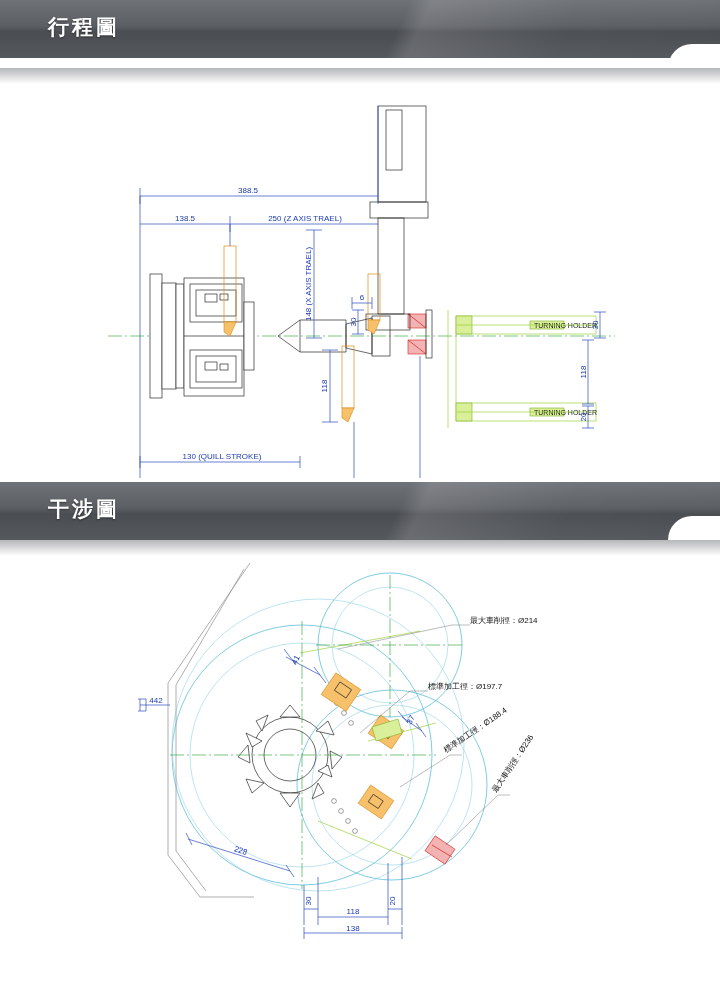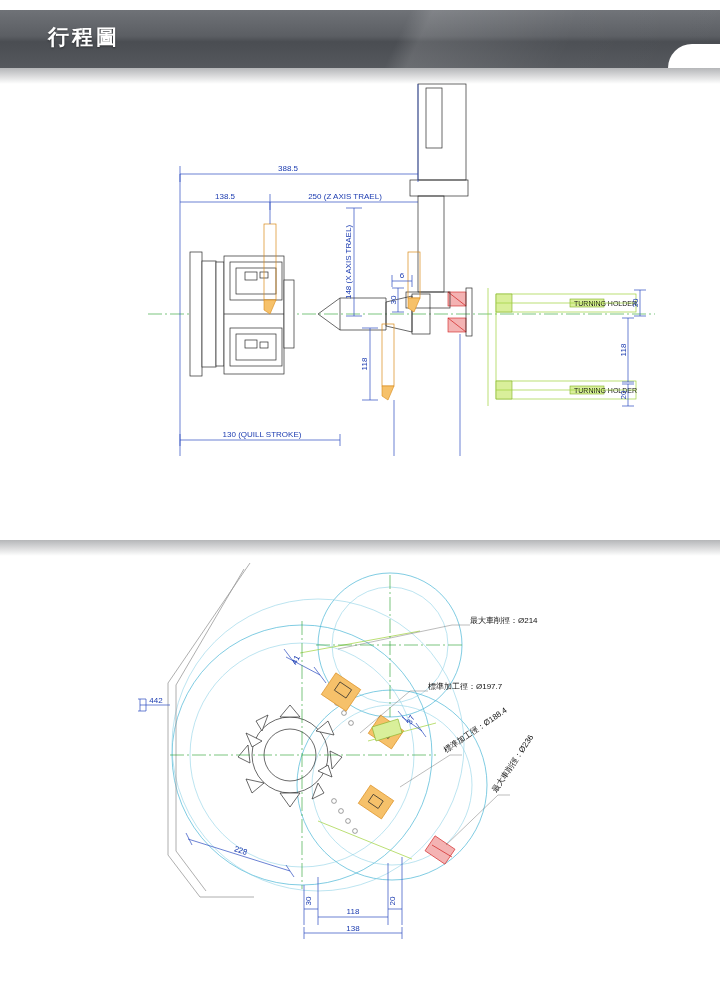--- a/index.html
+++ b/index.html
@@ -75,28 +75,28 @@
   .gray  { stroke: #9a9a9a; fill: none; stroke-width: 0.8; }
   .lbl   { fill: #111; font-size: 8px; }
   .lbl7  { fill: #111; font-size: 7px; }
   .vtext { font-size: 8px; fill: #1b3bb0; }
 </style>
 </head>
 <body>
 
 <div id="page">
 
-  <div class="banner" style="top:10px;text-align:right;">
+  <div class="banner" style="top:0;text-align:right;">
     <div class="sheen"></div>
     <div class="title">行程圖</div>
   </div>
   <div class="banner-corner" style="top:44px; right:0;"></div>
   <div class="banner-shadow" style="top:68px;"></div>
 
-  <div class="drawing" style="top:66px; height:390px;padding-left:40px;">
+  <div class="drawing" style="top:88px; height:390px;">
   <svg width="720" height="390" viewBox="0 0 720 390">
 
     <line class="center" x1="108" y1="248" x2="615" y2="248"></line>
 
     <g>
       <rect class="machf" x="150" y="186" width="12" height="124"></rect>
       <rect class="machf" x="162" y="195" width="14" height="106"></rect>
       <rect class="machf" x="176" y="196" width="8" height="104"></rect>
       <rect class="machf" x="184" y="190" width="60" height="118"></rect>
       <rect class="mach" x="190" y="196" width="52" height="38"></rect>
@@ -252,20 +252,24 @@
       <line x1="140" y1="426" x2="420" y2="426"></line>
       <line x1="140" y1="420" x2="140" y2="432"></line>
       <line x1="420" y1="420" x2="420" y2="432"></line>
       <line x1="420" y1="426" x2="420" y2="268"></line>
     </g>
     <text class="dimt" x="282" y="423" text-anchor="middle">442.5</text>
 
   </svg>
   </div>
 
+  <div class="banner" style="top:482px;">
+    <div class="sheen"></div>
+    <div class="title">干涉圖</div>
+  </div>
   <div class="banner-corner" style="top:516px; right:0;"></div>
   <div class="banner-shadow" style="top:540px;"></div>
 
   <div class="drawing" style="top:545px; height:437px;text-align:center;">
   <svg width="720" height="437" viewBox="0 0 720 437">
 
     <g>
       <circle class="cyan" cx="302" cy="210" r="130"></circle>
       <circle class="cyanl" cx="302" cy="210" r="112"></circle>
       <circle class="cyan" cx="390" cy="100" r="72"></circle>

